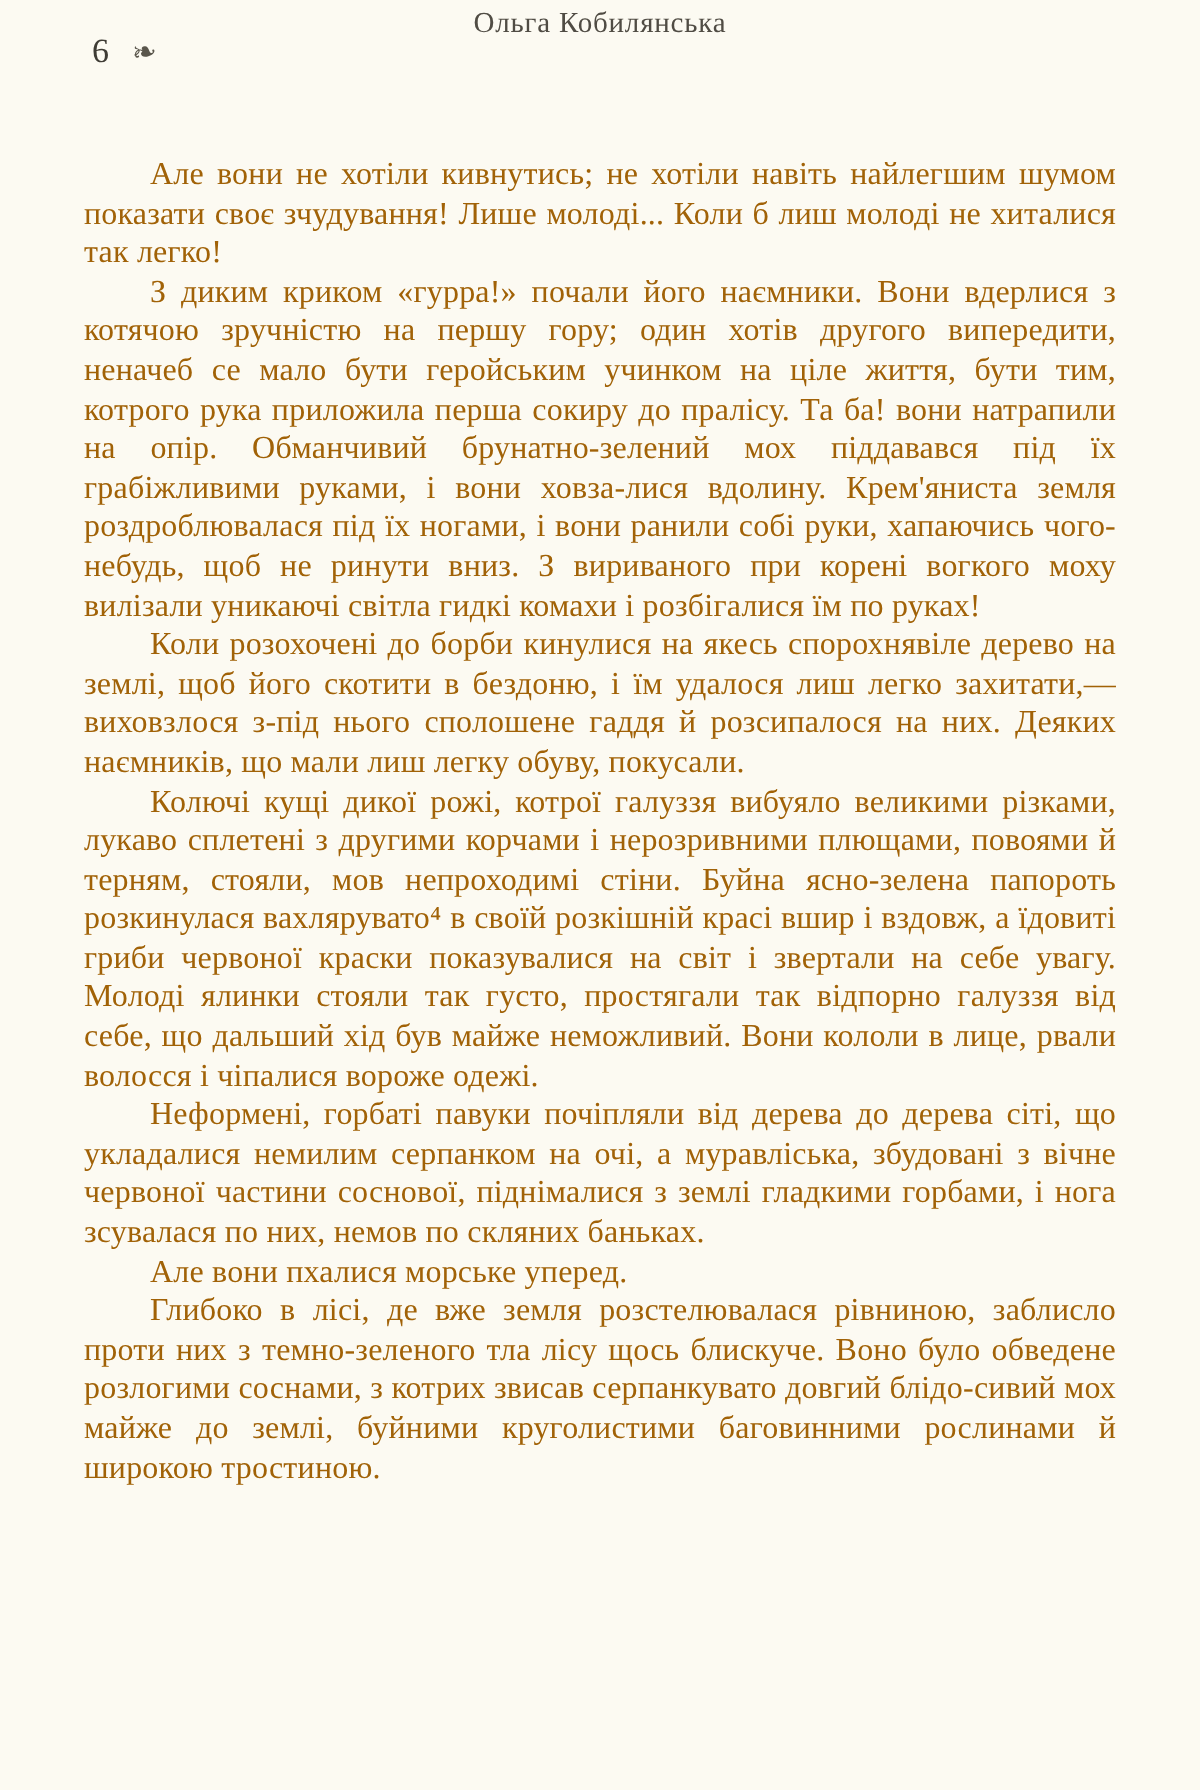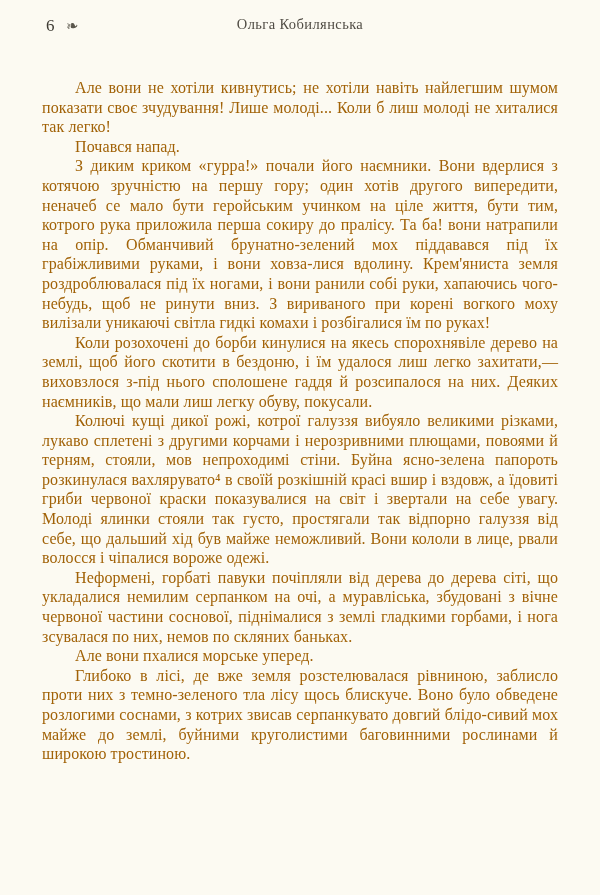--- a/index.html
+++ b/index.html
@@ -31,21 +31,21 @@
     margin-left: 7px;
     font-size: 15px;
     color: #5a564c;
     display: inline-block;
     transform: rotate(-8deg);
   }
   .running-title {
     position: absolute;
     left: 0;
     right: 0;
-    top: 16px;
+    top: 4px;
     text-align: center;
     font-size: 14.5px;
     color: #504c44;
     letter-spacing: 0.4px;
   }
   .page-body {
     padding: 38px 42px 0 42px;
     text-align: justify;
     font-size: 16px;
     line-height: 19.6px;
@@ -63,21 +63,20 @@
 <div class="page">
 
   <header class="page-header">
     <span class="page-number">6</span>
     <span class="fleuron">❧</span>
     <span class="running-title">Ольга Кобилянська</span>
   </header>
 
   <main class="page-body">
     <p>Але вони не хотіли кивнутись; не хотіли навіть найлегшим шумом показати своє зчудування! Лише молоді... Коли б лиш молоді не хиталися так легко!</p>
-    <p>Почався напад.</p>
     <p>З диким криком «гурра!» почали його наємники. Вони вдерлися з котячою зручністю на першу гору; один хотів другого випередити, неначеб се мало бути геройським учинком на ціле життя, бути тим, котрого рука приложила перша сокиру до пралісу. Та ба! вони натрапили на опір. Обманчивий брунатно-зелений мох піддавався під їх грабіжливими руками, і вони ховза-лися вдолину. Крем'яниста земля роздроблювалася під їх ногами, і вони ранили собі руки, хапаючись чого-небудь, щоб не ринути вниз. З вириваного при корені вогкого моху вилізали уникаючі світла гидкі комахи і розбігалися їм по руках!</p>
     <p>Коли розохочені до борби кинулися на якесь спорохнявіле дерево на землі, щоб його скотити в бездоню, і їм удалося лиш легко захитати,— виховзлося з-під нього сполошене гаддя й розсипалося на них. Деяких наємників, що мали лиш легку обуву, покусали.</p>
     <p>Колючі кущі дикої рожі, котрої галуззя вибуяло великими різками, лукаво сплетені з другими корчами і нерозривними плющами, повоями й терням, стояли, мов непроходимі стіни. Буйна ясно-зелена папороть розкинулася вахлярувато⁴ в своїй розкішній красі вшир і вздовж, а їдовиті гриби червоної краски показувалися на світ і звертали на себе увагу. Молоді ялинки стояли так густо, простягали так відпорно галуззя від себе, що дальший хід був майже неможливий. Вони кололи в лице, рвали волосся і чіпалися вороже одежі.</p>
     <p>Неформені, горбаті павуки почіпляли від дерева до дерева сіті, що укладалися немилим серпанком на очі, а муравліська, збудовані з вічне червоної частини соснової, піднімалися з землі гладкими горбами, і нога зсувалася по них, немов по скляних баньках.</p>
     <p>Але вони пхалися морське уперед.</p>
     <p>Глибоко в лісі, де вже земля розстелювалася рівниною, заблисло проти них з темно-зеленого тла лісу щось блискуче. Воно було обведене розлогими соснами, з котрих звисав серпанкувато довгий блідо-сивий мох майже до землі, буйними круголистими баговинними рослинами й широкою тростиною.</p>
   </main>
 
 </div>
 

